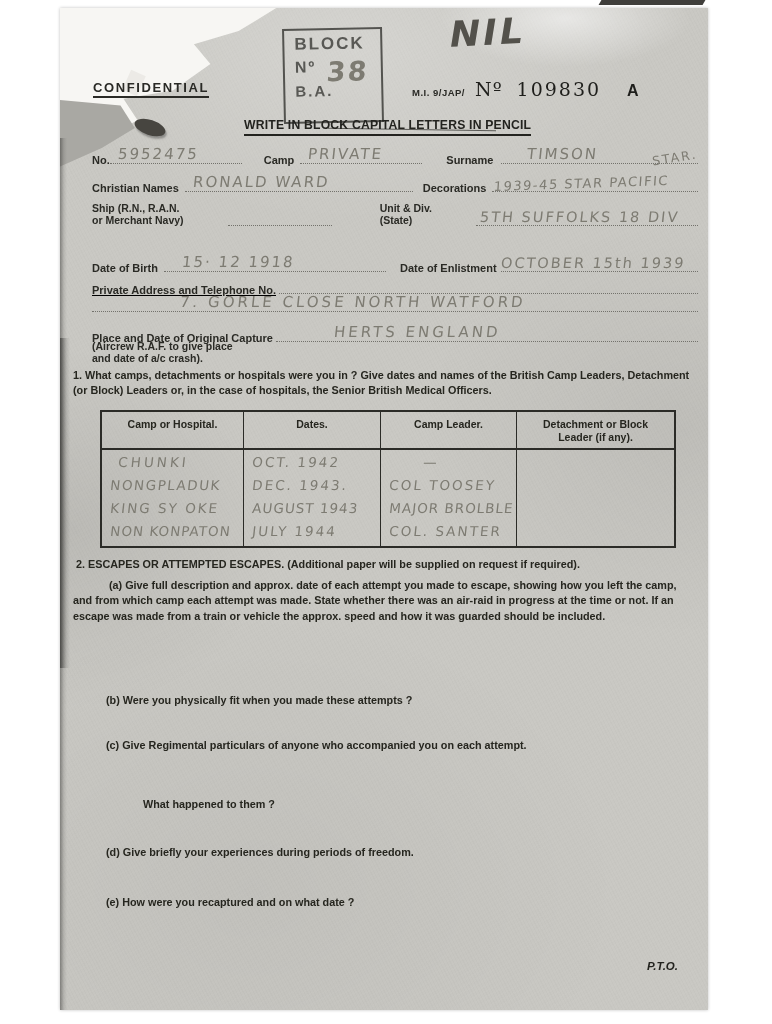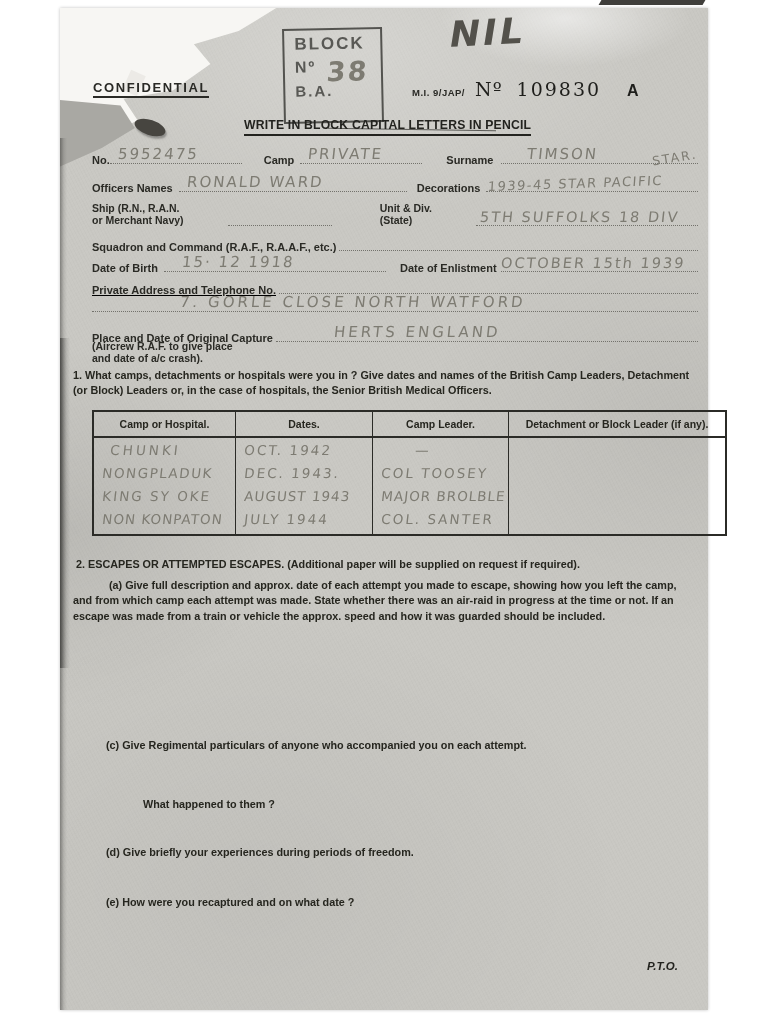--- a/index.html
+++ b/index.html
@@ -96,21 +96,21 @@
   .grow { flex:1 1 auto; }
   .hw {
     font-family:"DejaVu Sans", sans-serif; color:#7d7b72; letter-spacing:2px;
     transform:skewX(-6deg); white-space:nowrap;
   }
   .on-line { position:absolute; bottom:0px; left:8px; font-size:14px; }
   
   .q { position:absolute; font-weight:700; font-size:10.8px; line-height:1.42; color:#26261f; }
   
   .camp-table {
-    position:absolute; left:32px; top:402px; width:635px; box-sizing:border-box;
+    position:absolute; left:40px; top:402px; width:576px; box-sizing:border-box;
     border:2px solid #2b2b27; display:grid; grid-template-columns:142px 137px 136px 1fr;
   }
   .th {
     border-right:1.5px solid #2b2b27; border-bottom:2px solid #2b2b27;
     font-weight:700; font-size:10.5px; color:#26261f; text-align:center;
     padding:6px 6px 5px; line-height:1.2;
   }
   .th:nth-child(4) { border-right:none; }
   .td { border-right:1.5px solid #2b2b27; height:96px; padding:4px 0 0 8px; box-sizing:border-box; }
   .td:last-child { border-right:none; }
@@ -163,21 +163,21 @@
         <span class="hw on-line" style="font-size:15px;">PRIVATE</span>
       </span>
       <span class="lbl" style="margin-left:24px;">Surname</span>
       <span class="fill grow" style="margin-left:8px;">
         <span class="hw on-line" style="font-size:15px; left:26px;">TIMSON</span>
       </span>
     </div>
     <span class="abs hw" style="left:592px; top:142px; font-size:12.5px; transform:rotate(-9deg);">STAR.</span>
 
     <div class="frow" style="top:168px;">
-      <span class="lbl">Officers Names</span>
+      <span class="lbl">Christian Names</span>
       <span class="fill" style="width:228px; margin-left:6px;">
         <span class="hw on-line" style="font-size:15px;">RONALD  WARD</span>
       </span>
       <span class="lbl" style="margin-left:10px;">Decorations</span>
       <span class="fill grow" style="margin-left:6px;">
         <span class="hw on-line" style="font-size:13px; letter-spacing:1.5px; left:2px; transform:skewX(-6deg) rotate(-2deg);">1939-45 STAR PACIFIC</span>
       </span>
     </div>
 
     <div class="frow" style="top:194px; align-items:flex-end;gap:40px;">
@@ -188,24 +188,20 @@
       <span class="fill grow" style="margin-left:4px;"></span>
       <span class="lbl2" style="margin-left:8px;">
         <span style="display:block;">Unit &amp; Div.</span>
         <span style="display:block;">(State)</span>
       </span>
       <span class="fill" style="width:222px; margin-left:4px;">
         <span class="hw on-line" style="font-size:14.5px; left:4px;">5TH SUFFOLKS  18 DIV</span>
       </span>
     </div>
 
-    <div class="frow" style="top:227px;">
-      <span class="lbl">Squadron and Command (R.A.F., R.A.A.F., etc.)</span>
-      <span class="fill grow" style="margin-left:3px;"></span>
-    </div>
 
     <div class="frow" style="top:248px;">
       <span class="lbl">Date of Birth</span>
       <span class="fill" style="width:222px; margin-left:6px;">
         <span class="hw on-line" style="font-size:15px; left:18px;">15·  12    1918</span>
       </span>
       <span class="lbl" style="margin-left:14px;">Date of Enlistment</span>
       <span class="fill grow" style="margin-left:4px;">
         <span class="hw on-line" style="font-size:14.5px; left:0;">OCTOBER 15th 1939</span>
       </span>
@@ -260,20 +256,21 @@
       <div class="td">
         <div class="hw hw-line"></div>
         <div class="hw hw-line"></div>
         <div class="hw hw-line"></div>
         <div class="hw hw-line"></div>
       </div>
     </div>
 
     <div class="q" style="left:16px; top:549px; width:615px;">2.   ESCAPES OR ATTEMPTED ESCAPES.   (Additional paper will be supplied on request if required).</div>
     <div class="q" style="left:13px; top:570px; width:622px; text-indent:36px;">(a)   Give full description and approx. date of each attempt you made to escape, showing how you left the camp, and from which camp each attempt was made.   State whether there was an air-raid in progress at the time or not.   If an escape was made from a train or vehicle the approx. speed and how it was guarded should be included.</div>
+    <div class="q" style="left:46px; top:685px;">(b)   Were you physically fit when you made these attempts ?</div>
     <div class="q" style="left:46px; top:730px;">(c)   Give Regimental particulars of anyone who accompanied you on each attempt.</div>
     <div class="q" style="left:83px; top:789px;">What happened to them ?</div>
     <div class="q" style="left:46px; top:837px;">(d)   Give briefly your experiences during periods of freedom.</div>
     <div class="q" style="left:46px; top:887px;">(e)   How were you recaptured and on what date ?</div>
 
     <div class="pto">P.T.O.</div>
   </div>
 </div>
 
 </body></html>

